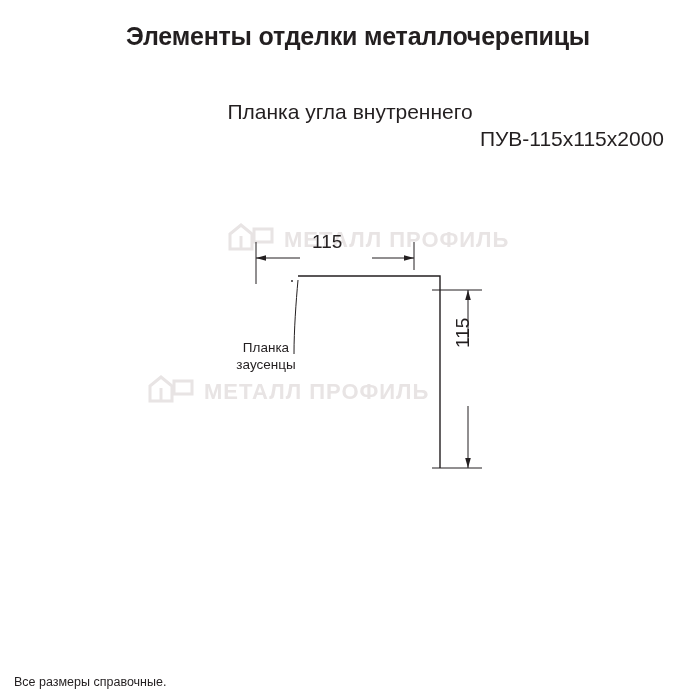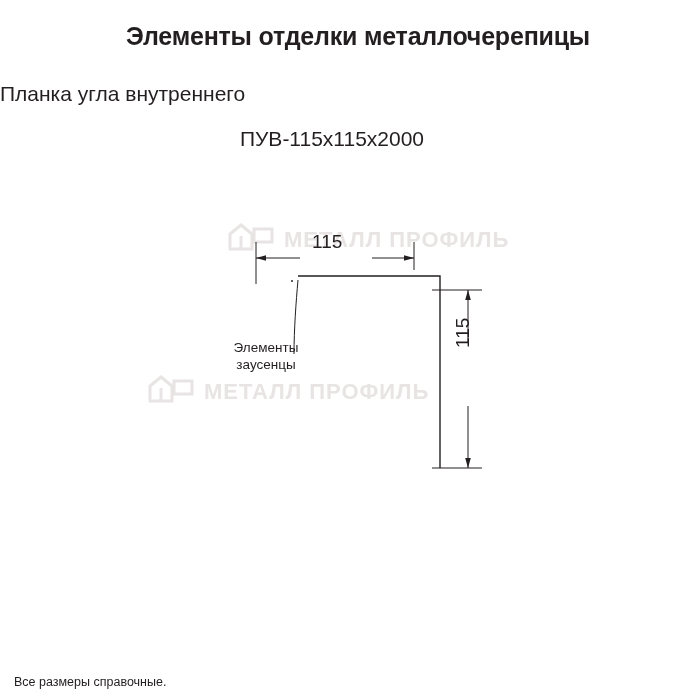--- a/index.html
+++ b/index.html
@@ -26,32 +26,32 @@
     top: 22px;
     left: 8px;
     width: 700px;
     text-align: center;
     font-size: 25px;
     font-weight: bold;
     letter-spacing: -0.2px;
   }
   .subtitle1 {
     position: absolute;
-    top: 82px;
+    top: 100px;
     left: 0;
     width: 700px;
-    text-align: left;
+    text-align: center;
     font-size: 21px;
   }
   .subtitle2 {
     position: absolute;
     top: 127px;
     left: 0;
     width: 664px;
-    text-align: center;
+    text-align: right;
     font-size: 21px;
   }
   
   .watermark {
     position: absolute;
     color: #e8e4e4;
     font-size: 22px;
     font-weight: bold;
     letter-spacing: 1px;
     white-space: nowrap;
@@ -172,21 +172,21 @@
       <g stroke="#231f20" stroke-width="1" fill="none">
         <path d="M294 174 C 294 150, 296 122, 298 100"></path>
       </g>
     </svg>
   </div>
 
   <div class="dim-top">115</div>
   <div class="dim-right">115</div>
 
   <div class="face-label">
-    <span>Элементы</span><br>
+    <span>Планка</span><br>
     <span>заусенцы</span>
   </div>
 
   <div class="footer">
     <div>Все размеры справочные.</div>
   </div>
 
 </div>
 
 </body></html>

